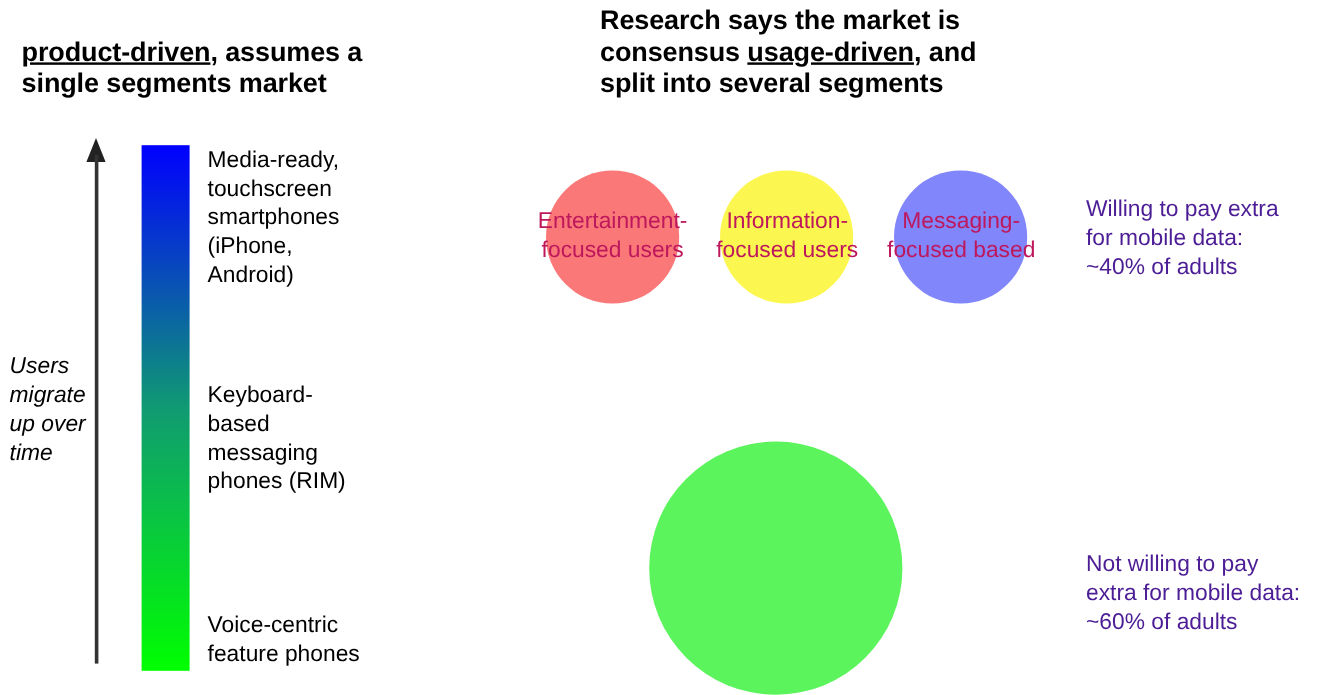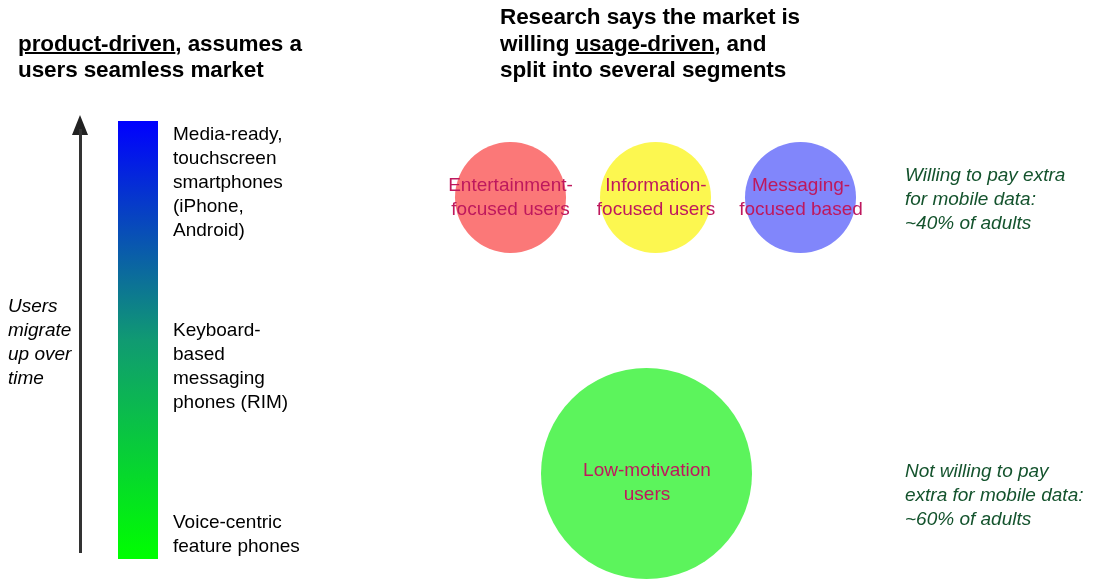--- a/index.html
+++ b/index.html
@@ -128,35 +128,34 @@
   #bubble-label-0 { left: 431px; top: 173px; width: 159px; }
   #bubble-label-1 { left: 588px; top: 173px; width: 136px; }
   #bubble-label-2 { left: 733px; top: 173px; width: 136px; }
   #bubble-label-3 { left: 552px; top: 458px; width: 190px; }
 
   
   .annotation {
     position: absolute;
     font-size: 19px;
     line-height: 24px;
-    font-style: italic;
-    color: #14532d;
+    color: #4c1d95;
     white-space: pre-line;
   }
   #annotation-0 { left: 905px; top: 163px; width: 200px; }
   #annotation-1 { left: 905px; top: 459px; width: 200px; }
 </style>
 </head>
 <body>
 
 <div class="canvas">
 
-  <div class="panel-title" id="title-left"><br><span class="u">product-driven</span><span>, assumes a</span><br><span>users seamless market</span></div>
+  <div class="panel-title" id="title-left"><br><span class="u">product-driven</span><span>, assumes a</span><br><span>single segments market</span></div>
 
-  <div class="panel-title" id="title-right"><span>Research says the market is</span><br><span>willing </span><span class="u">usage-driven</span><span>, and</span><br><span>split into several segments</span></div>
+  <div class="panel-title" id="title-right"><span>Research says the market is</span><br><span>consensus </span><span class="u">usage-driven</span><span>, and</span><br><span>split into several segments</span></div>
 
   <div class="arrow-wrap">
     <div class="arrow-head"></div>
     <div class="arrow-shaft"></div>
   </div>
 
   <div class="migrate-note">Users
 migrate
 up over
 time</div>
@@ -179,22 +178,20 @@
   <div class="bubble" id="bubble-1" style="background: rgb(252, 247, 80);"></div>
   <div class="bubble" id="bubble-2" style="background: rgb(129, 134, 251);"></div>
   <div class="bubble" id="bubble-3" style="background: rgb(92, 244, 92);"></div>
 
   <div class="bubble-label" id="bubble-label-0">Entertainment-
 focused users</div>
   <div class="bubble-label" id="bubble-label-1">Information-
 focused users</div>
   <div class="bubble-label" id="bubble-label-2">Messaging-
 focused based</div>
-  <div class="bubble-label" id="bubble-label-3">Low-motivation
-users</div>
 
   <div class="annotation" id="annotation-0">Willing to pay extra
 for mobile data:
 ~40% of adults</div>
   <div class="annotation" id="annotation-1">Not willing to pay
 extra for mobile data:
 ~60% of adults</div>
 
 </div>
 

